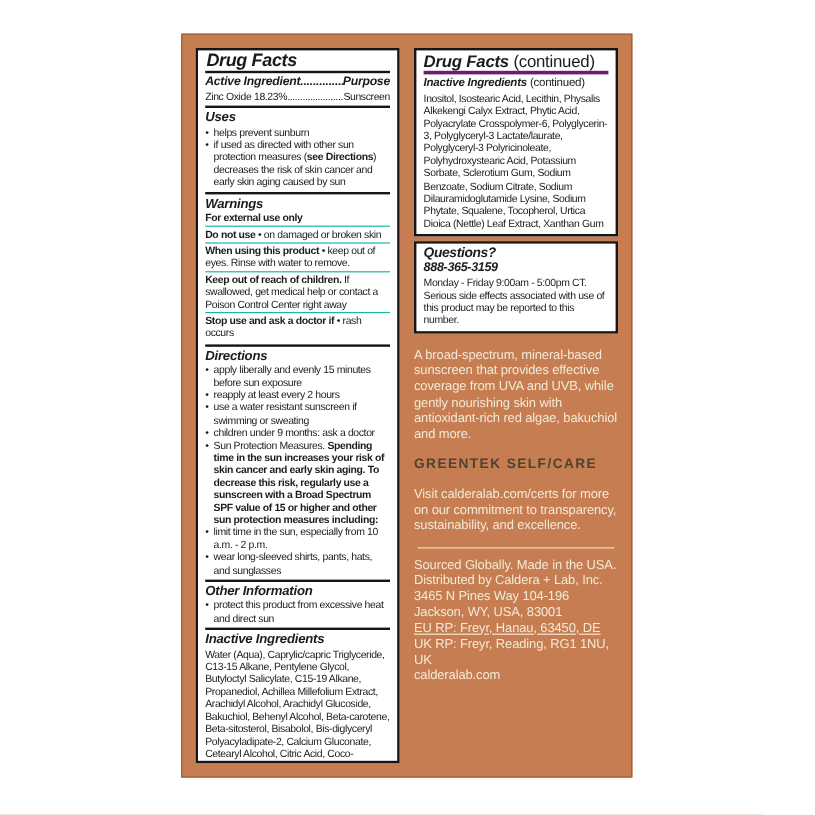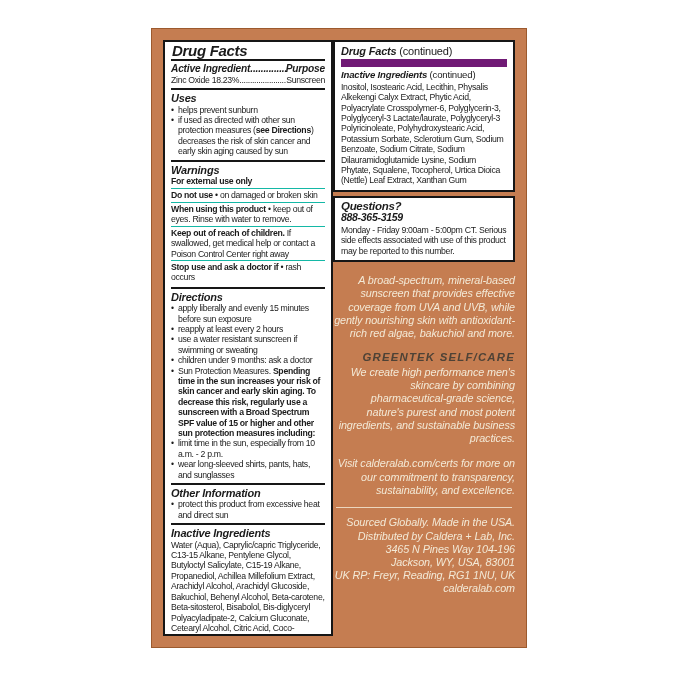--- a/index.html
+++ b/index.html
@@ -3,21 +3,21 @@
 <meta charset="utf-8">
 <style>
   html,body{margin:0;padding:0;}
   body{
     width:679px;height:679px;background:#ffffff;position:relative;overflow:hidden;
     font-family:"Liberation Sans",sans-serif;color:#1b1b1b;
   }
   .label{
     position:absolute;left:151px;top:28px;width:376px;height:620px;
     background:#c57d51;border:1px solid #9c5a2e;box-sizing:border-box;
-    padding:11px;display:flex;gap:0;overflow:hidden;
+    padding:11px;display:flex;gap:12px;overflow:hidden;
   }
   .panel{background:#ffffff;border:2px solid #161616;box-sizing:border-box;}
   .small{font-size:8.7px;line-height:10.4px;letter-spacing:-0.3px;}
 
   
   .left{width:170px;flex:none;padding:3px 6px 4px;overflow:hidden;}
   .df-title{font-size:15px;font-weight:bold;font-style:italic;padding:1px 0 3px 1px;border-bottom:2px solid #161616;}
   .ai-head{display:flex;font-size:10.2px;font-weight:bold;font-style:italic;margin-top:3px;letter-spacing:-0.2px;}
   .ai-val{display:flex;padding:0 0 3px;border-bottom:2px solid #161616;}
   .lead{flex:1;overflow:hidden;white-space:nowrap;}
@@ -27,30 +27,30 @@
   .bi{display:flex;}
   .blt{flex:none;width:7px;}
   .bit{flex:1;}
   .b{font-weight:bold;}
   .wext{font-weight:bold;padding-bottom:2px;}
   .wrow{border-top:1px solid #14b8a6;padding:1px 0;}
 
   
   .rcol{flex:1;min-width:0;display:flex;flex-direction:column;}
   .box{padding:2px 6px 4px;}
-  .btitle{font-size:11px;padding:2px 0 3px;border-bottom:8px solid #701a75;letter-spacing:-0.2px;}
+  .btitle{font-size:14px;padding:2px 0 3px;border-bottom:3px solid #701a75;letter-spacing:-0.2px;}
   .bti{font-weight:bold;font-style:italic;}
   .bsub{margin-top:3px;font-size:9.6px;letter-spacing:-0.2px;}
   .btext{margin-top:1px;}
   .qbox{margin-top:4px;}
   .qh{font-size:11.5px;font-weight:bold;font-style:italic;margin-top:1px;}
   .qp{font-size:10.5px;font-weight:bold;font-style:italic;margin:1px 0 2px;}
 
   
-  .brand{color:#f3e9d6;text-align:right;font-size:10.8px;line-height:13.3px;letter-spacing:-0.1px;font-style:italic;}
+  .brand{color:#f3e9d6;text-align:left;font-size:10.8px;line-height:13.3px;letter-spacing:-0.1px;}
   .desc{margin-top:12px;}
   .gname{margin-top:11px;font-weight:bold;letter-spacing:1.2px;color:#4e4236;font-size:11.4px;}
   .mission{margin-top:1px;}
   .certs{margin-top:12px;}
   .divider{border:none;border-top:1px solid rgba(245,236,217,0.8);margin:10px 3px 8px;}
   .addr{line-height:13.2px;}
   .addr .ul{text-decoration:underline;}
 </style>
 </head>
 <body>
@@ -148,27 +148,27 @@
 
     <div class="panel box qbox small">
       <div class="qh">Questions?</div>
       <div class="qp">888-365-3159</div>
       <div>Monday - Friday 9:00am - 5:00pm CT. Serious side effects associated with use of this product may be reported to this number.</div>
     </div>
 
     <div class="brand">
       <div class="desc">A broad-spectrum, mineral-based sunscreen that provides effective coverage from UVA and UVB, while gently nourishing skin with antioxidant-rich red algae, bakuchiol and more.</div>
       <div class="gname">GREENTEK SELF/CARE</div>
-      <div class="mission">We create high performance men's skincare by combining pharmaceutical-grade science, nature's purest and most potent ingredients, and sustainable business practices.</div>
       <div class="certs">Visit calderalab.com/certs for more on our commitment to transparency, sustainability, and excellence.</div>
       <hr class="divider">
       <div class="addr">
         <div>Sourced Globally. Made in the USA.</div>
         <div>Distributed by Caldera + Lab, Inc.</div>
         <div>3465 N Pines Way 104-196</div>
         <div>Jackson, WY, USA, 83001</div>
+        <div class="ul">EU RP: Freyr, Hanau, 63450, DE</div>
         <div>UK RP: Freyr, Reading, RG1 1NU, UK</div>
         <div>calderalab.com</div>
       </div>
     </div>
 
   </div>
 </div>
 
 </body></html>

